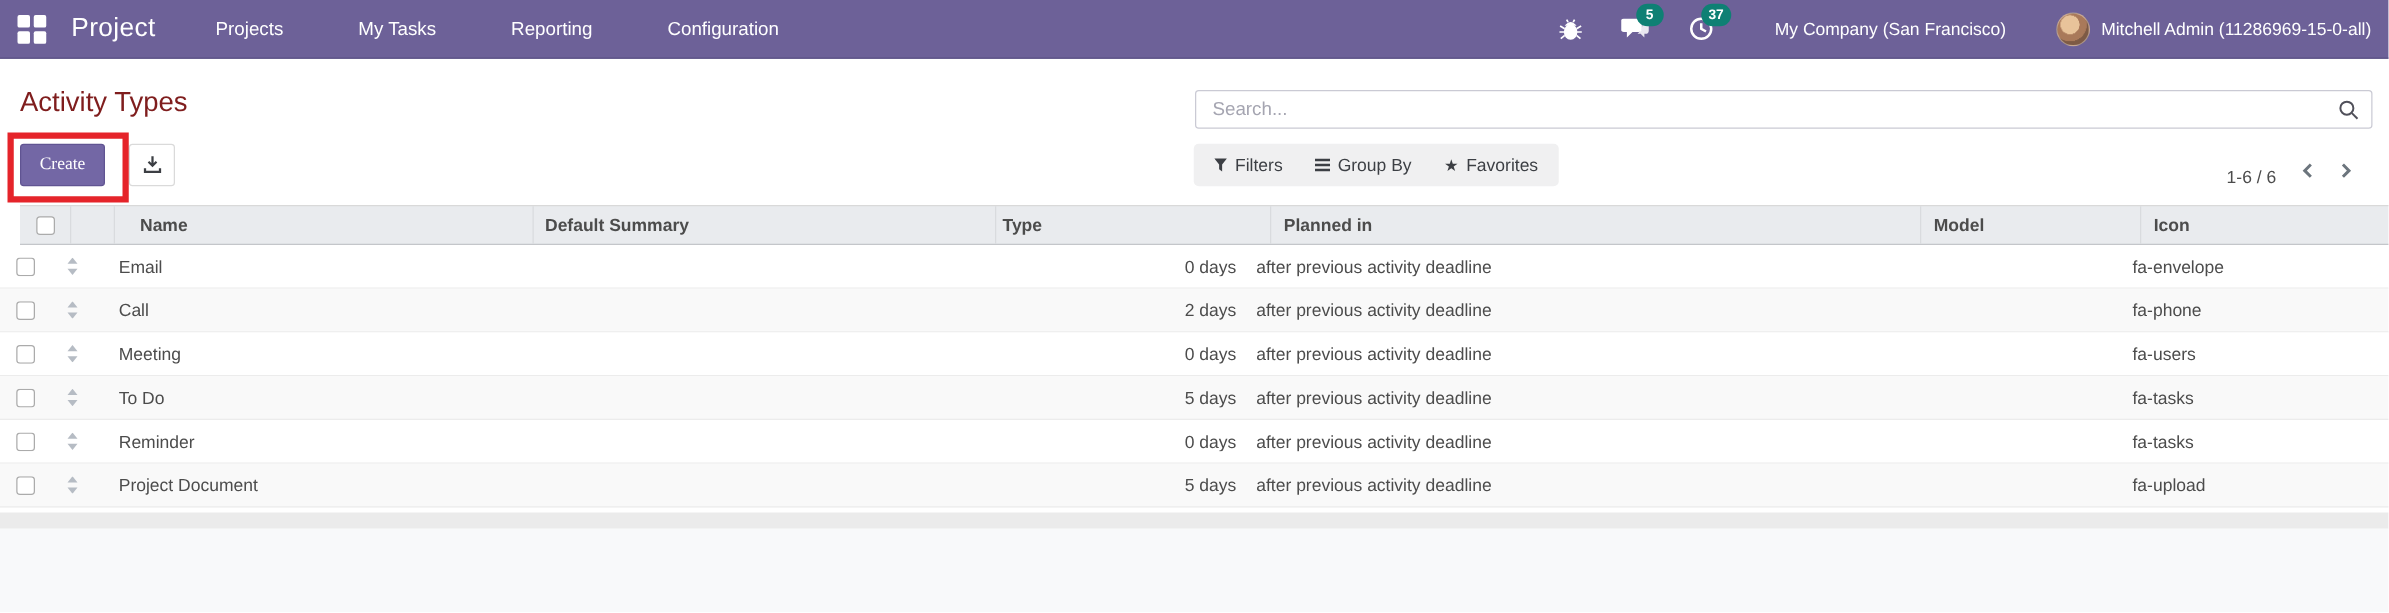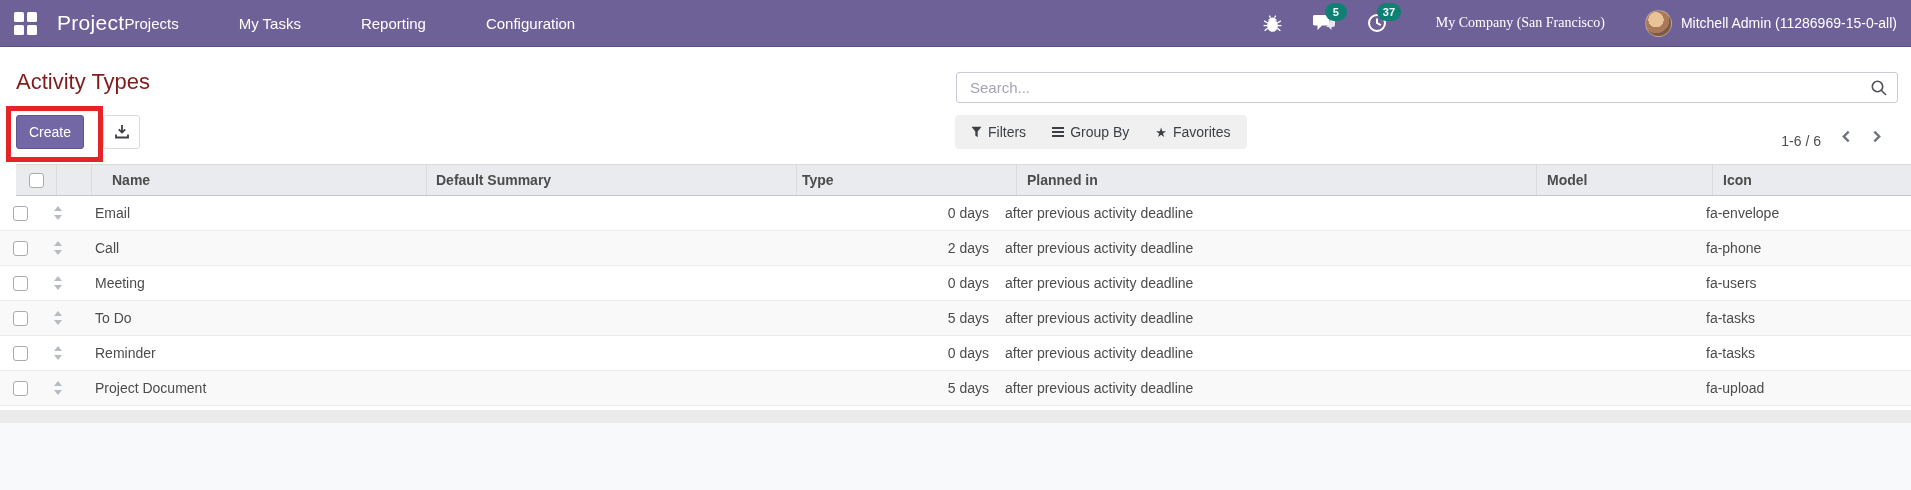--- a/index.html
+++ b/index.html
@@ -11,41 +11,41 @@
   }
   *{margin:0;padding:0;box-sizing:border-box;}
   body{font-family:"Liberation Sans",sans-serif;background:#fff;}
   .screen{position:relative;width:1911px;height:490px;overflow:hidden;background:#fff;}
 
   
   .navbar{position:absolute;top:0;left:0;width:100%;height:47px;background:var(--nav-bg);
           border-bottom:1px solid #5b5184;display:flex;align-items:center;padding:0 14px;color:#fff;}
   .apps-icon{display:grid;grid-template-columns:10px 10px;grid-gap:3px;margin-right:20px;cursor:pointer;}
   .apps-icon span{width:10px;height:10px;background:#fff;border-radius:1.5px;display:block;}
-  .brand{font-size:21px;font-weight:500;letter-spacing:.3px;cursor:pointer;}
+  .brand{font-size:21px;font-weight:500;letter-spacing:.3px;margin-right:48px;cursor:pointer;}
   .nav-menu{display:flex;gap:60px;font-size:15px;}
   .nav-menu div{cursor:pointer;white-space:nowrap;}
   .nav-right{margin-left:auto;display:flex;align-items:center;}
   .sys-icon{position:relative;display:flex;align-items:center;justify-content:center;width:26px;height:26px;cursor:pointer;}
   .sys-icon + .sys-icon{margin-left:26px;}
   .badge{position:absolute;top:-7px;left:13px;min-width:22px;height:18px;padding:0 6px;background:var(--badge-teal);
          color:#fff;font-size:11px;font-weight:bold;border-radius:10px;display:flex;align-items:center;justify-content:center;}
-  .company{margin-left:46px;font-size:14px;cursor:pointer;white-space:nowrap;font-family:Liberation Serif, serif;}
+  .company{margin-left:46px;font-size:14px;cursor:pointer;white-space:nowrap;}
   .user-menu{display:flex;align-items:center;margin-left:40px;cursor:pointer;}
   .avatar{width:27px;height:27px;border-radius:50%;margin-right:9px;
           background:radial-gradient(circle at 40% 35%,#e8c39a 0 34%,#a9795a 35% 60%,#7d5a45 61% 100%);
           border:1px solid rgba(255,255,255,.35);}
   .user-name{font-size:14px;white-space:nowrap;}
 
   
   .control{position:absolute;top:48px;left:0;width:100%;height:116px;background:#fff;}
   .page-title{position:absolute;left:16px;top:21px;font-size:22px;color:#7f1d1d;font-weight:400;}
   .annot-box{position:absolute;left:6px;top:58px;width:97px;height:56px;border:5px solid var(--annot-red);z-index:6;pointer-events:none;}
   .btn-create{position:absolute;left:16px;top:67px;width:68px;height:34px;background:var(--btn-purple);
-              border:1px solid #605492;border-radius:3px;color:#fff;font-size:14px;font-family:Liberation Sans, sans-serif;cursor:pointer;}
+              border:1px solid #605492;border-radius:3px;color:#fff;font-size:14px;font-family:Liberation Serif, serif;cursor:pointer;}
   .btn-export{position:absolute;left:103px;top:67px;width:37px;height:34px;background:#fff;border:1px solid #dadada;
               border-radius:3px;display:flex;align-items:center;justify-content:center;cursor:pointer;}
   .searchbox{position:absolute;left:956px;top:24px;width:942px;height:31px;border:1px solid #cacad4;border-radius:3px;background:#fff;}
   .searchbox input{position:absolute;inset:0;border:0;outline:none;padding:0 36px 0 13px;font-size:15px;font-family:inherit;color:#555;background:transparent;}
   .searchbox input::placeholder{color:#a5a5b1;}
   .search-icon{position:absolute;right:9px;top:6px;cursor:pointer;}
   .filterbar{position:absolute;left:955px;top:67px;height:34px;background:#f0f0f1;border-radius:4px;
              display:flex;align-items:center;padding:0 16px;gap:26px;}
   .filterbar .fbtn{display:flex;align-items:center;gap:6px;font-size:14px;color:#3c3f44;cursor:pointer;white-space:nowrap;}
   .star-glyph{font-size:13px;color:#3c3f44;}

